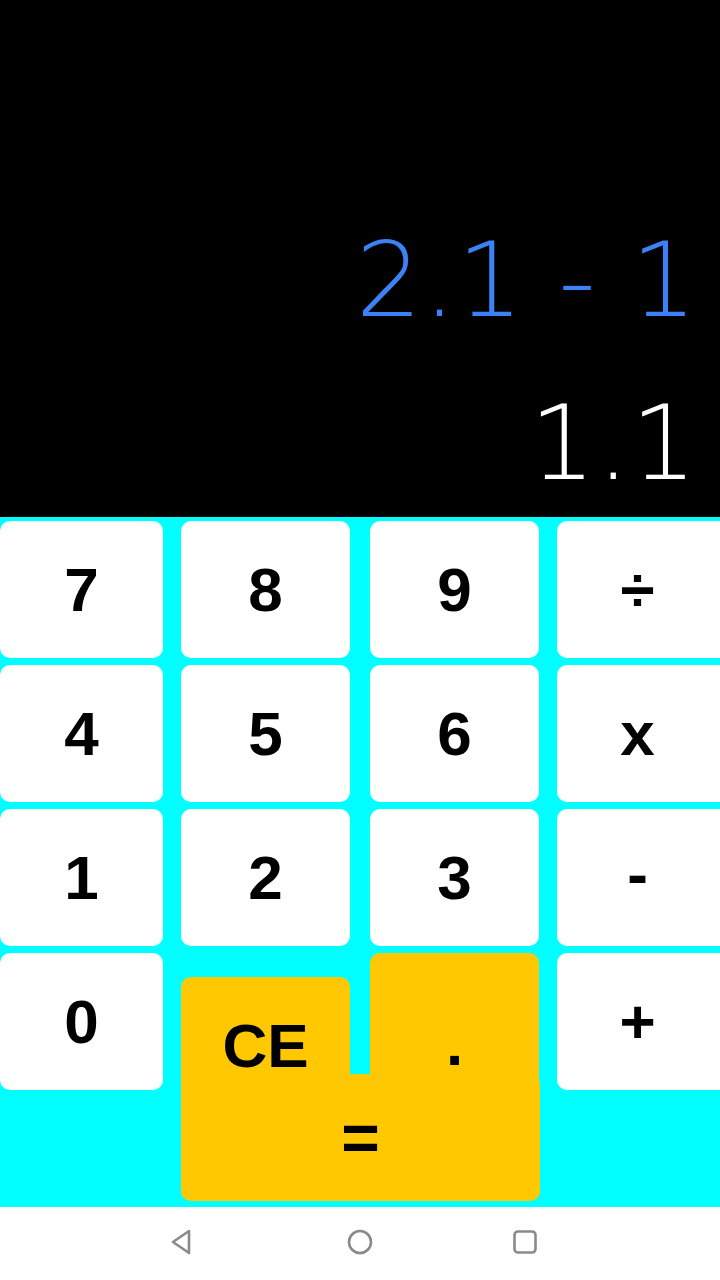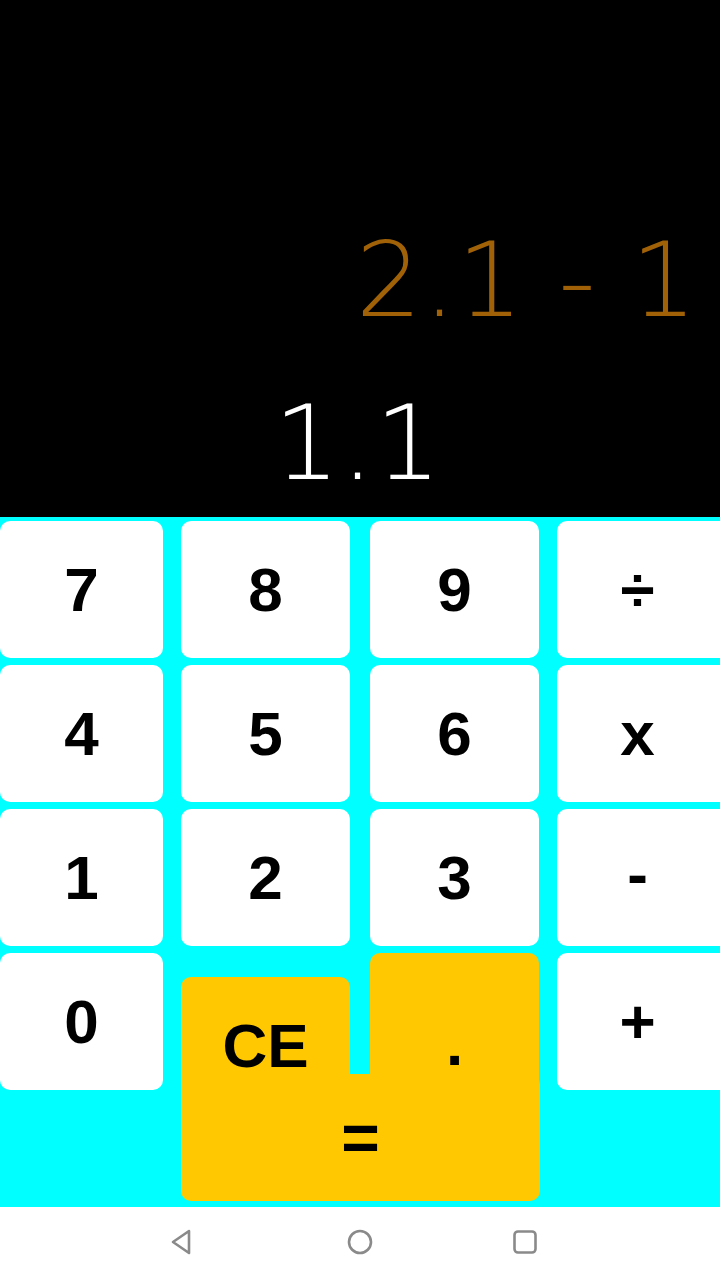--- a/index.html
+++ b/index.html
@@ -43,35 +43,35 @@
     background: #000000;
     box-sizing: border-box;
     padding: 0 22px 0 0;
   }
   .display-expression {
     position: absolute;
     right: 22px;
     top: 142px;
     width: 680px;
     text-align: right;
-    color: #a16207;
+    color: #3b82f6;
     font-family: "DejaVu Sans", sans-serif;
     font-weight: 300;
     font-size: 104px;
     line-height: 104px;
     letter-spacing: 1px;
     white-space: nowrap;
     overflow: hidden;
   }
   .display-result {
     position: absolute;
     right: 22px;
     top: 305px;
     width: 680px;
-    text-align: center;
+    text-align: right;
     color: #ffffff;
     font-family: "DejaVu Sans", sans-serif;
     font-weight: 300;
     font-size: 104px;
     line-height: 104px;
     letter-spacing: 1px;
     white-space: nowrap;
     overflow: hidden;
   }
 

